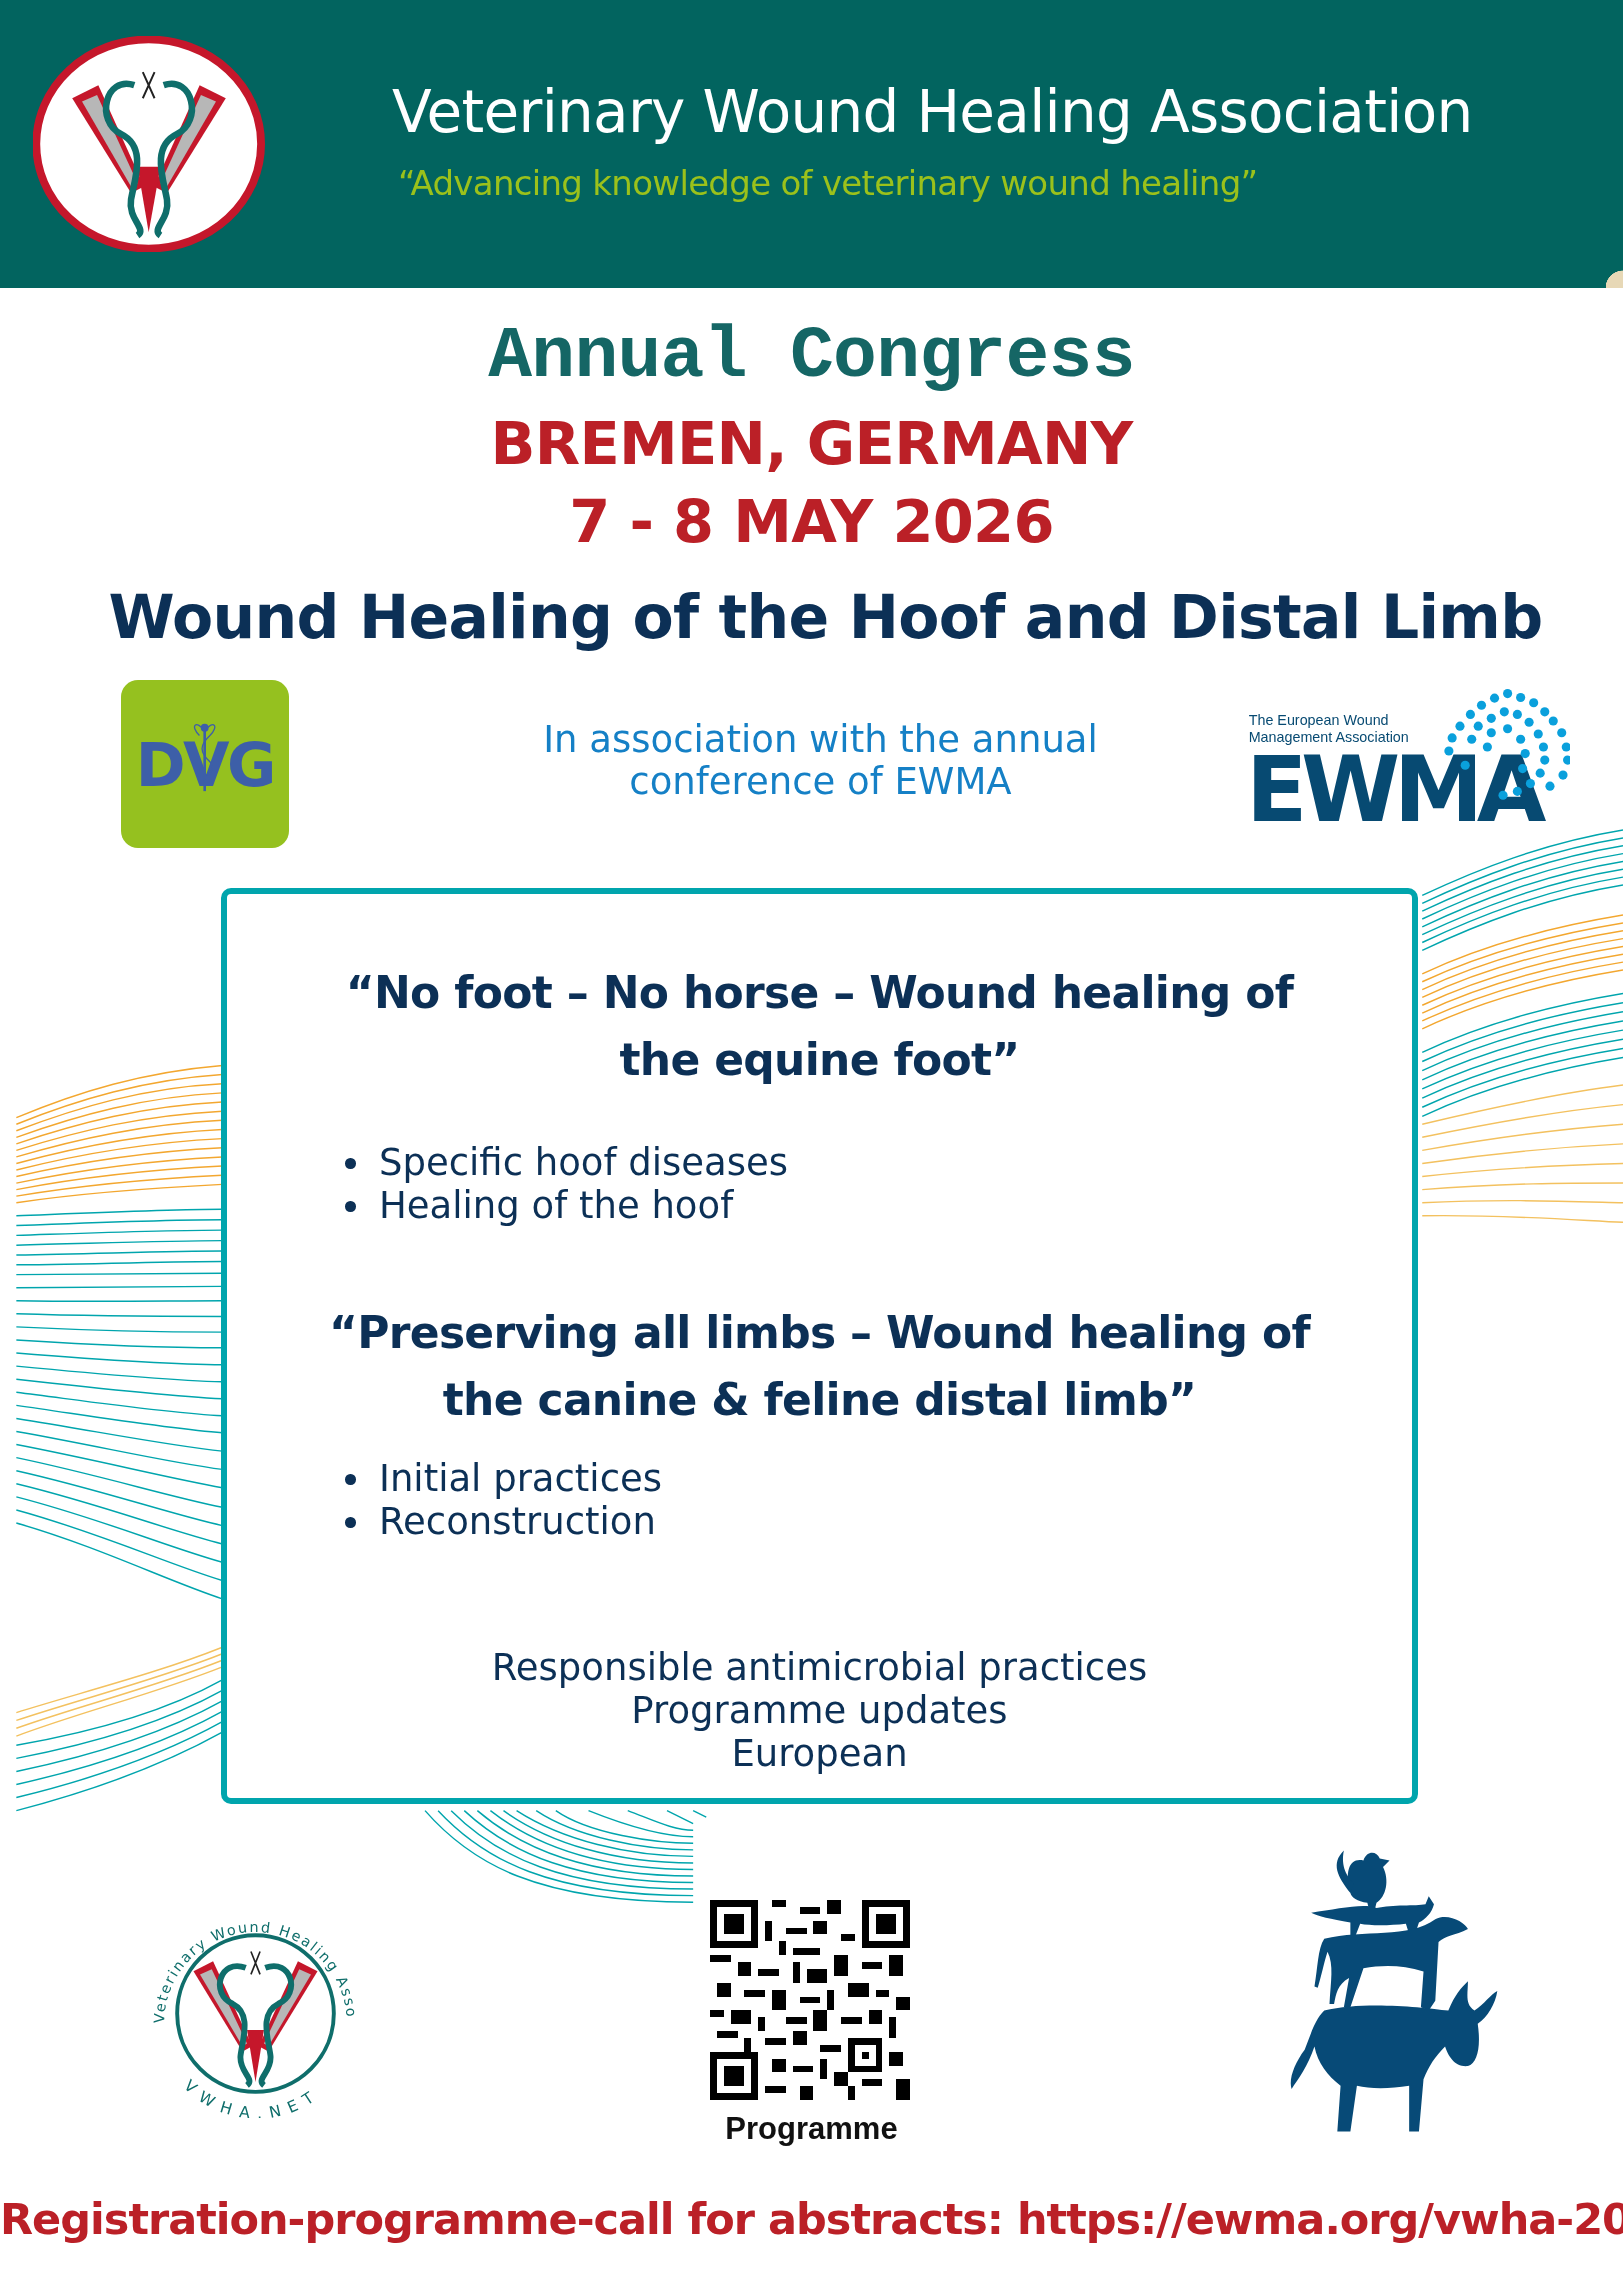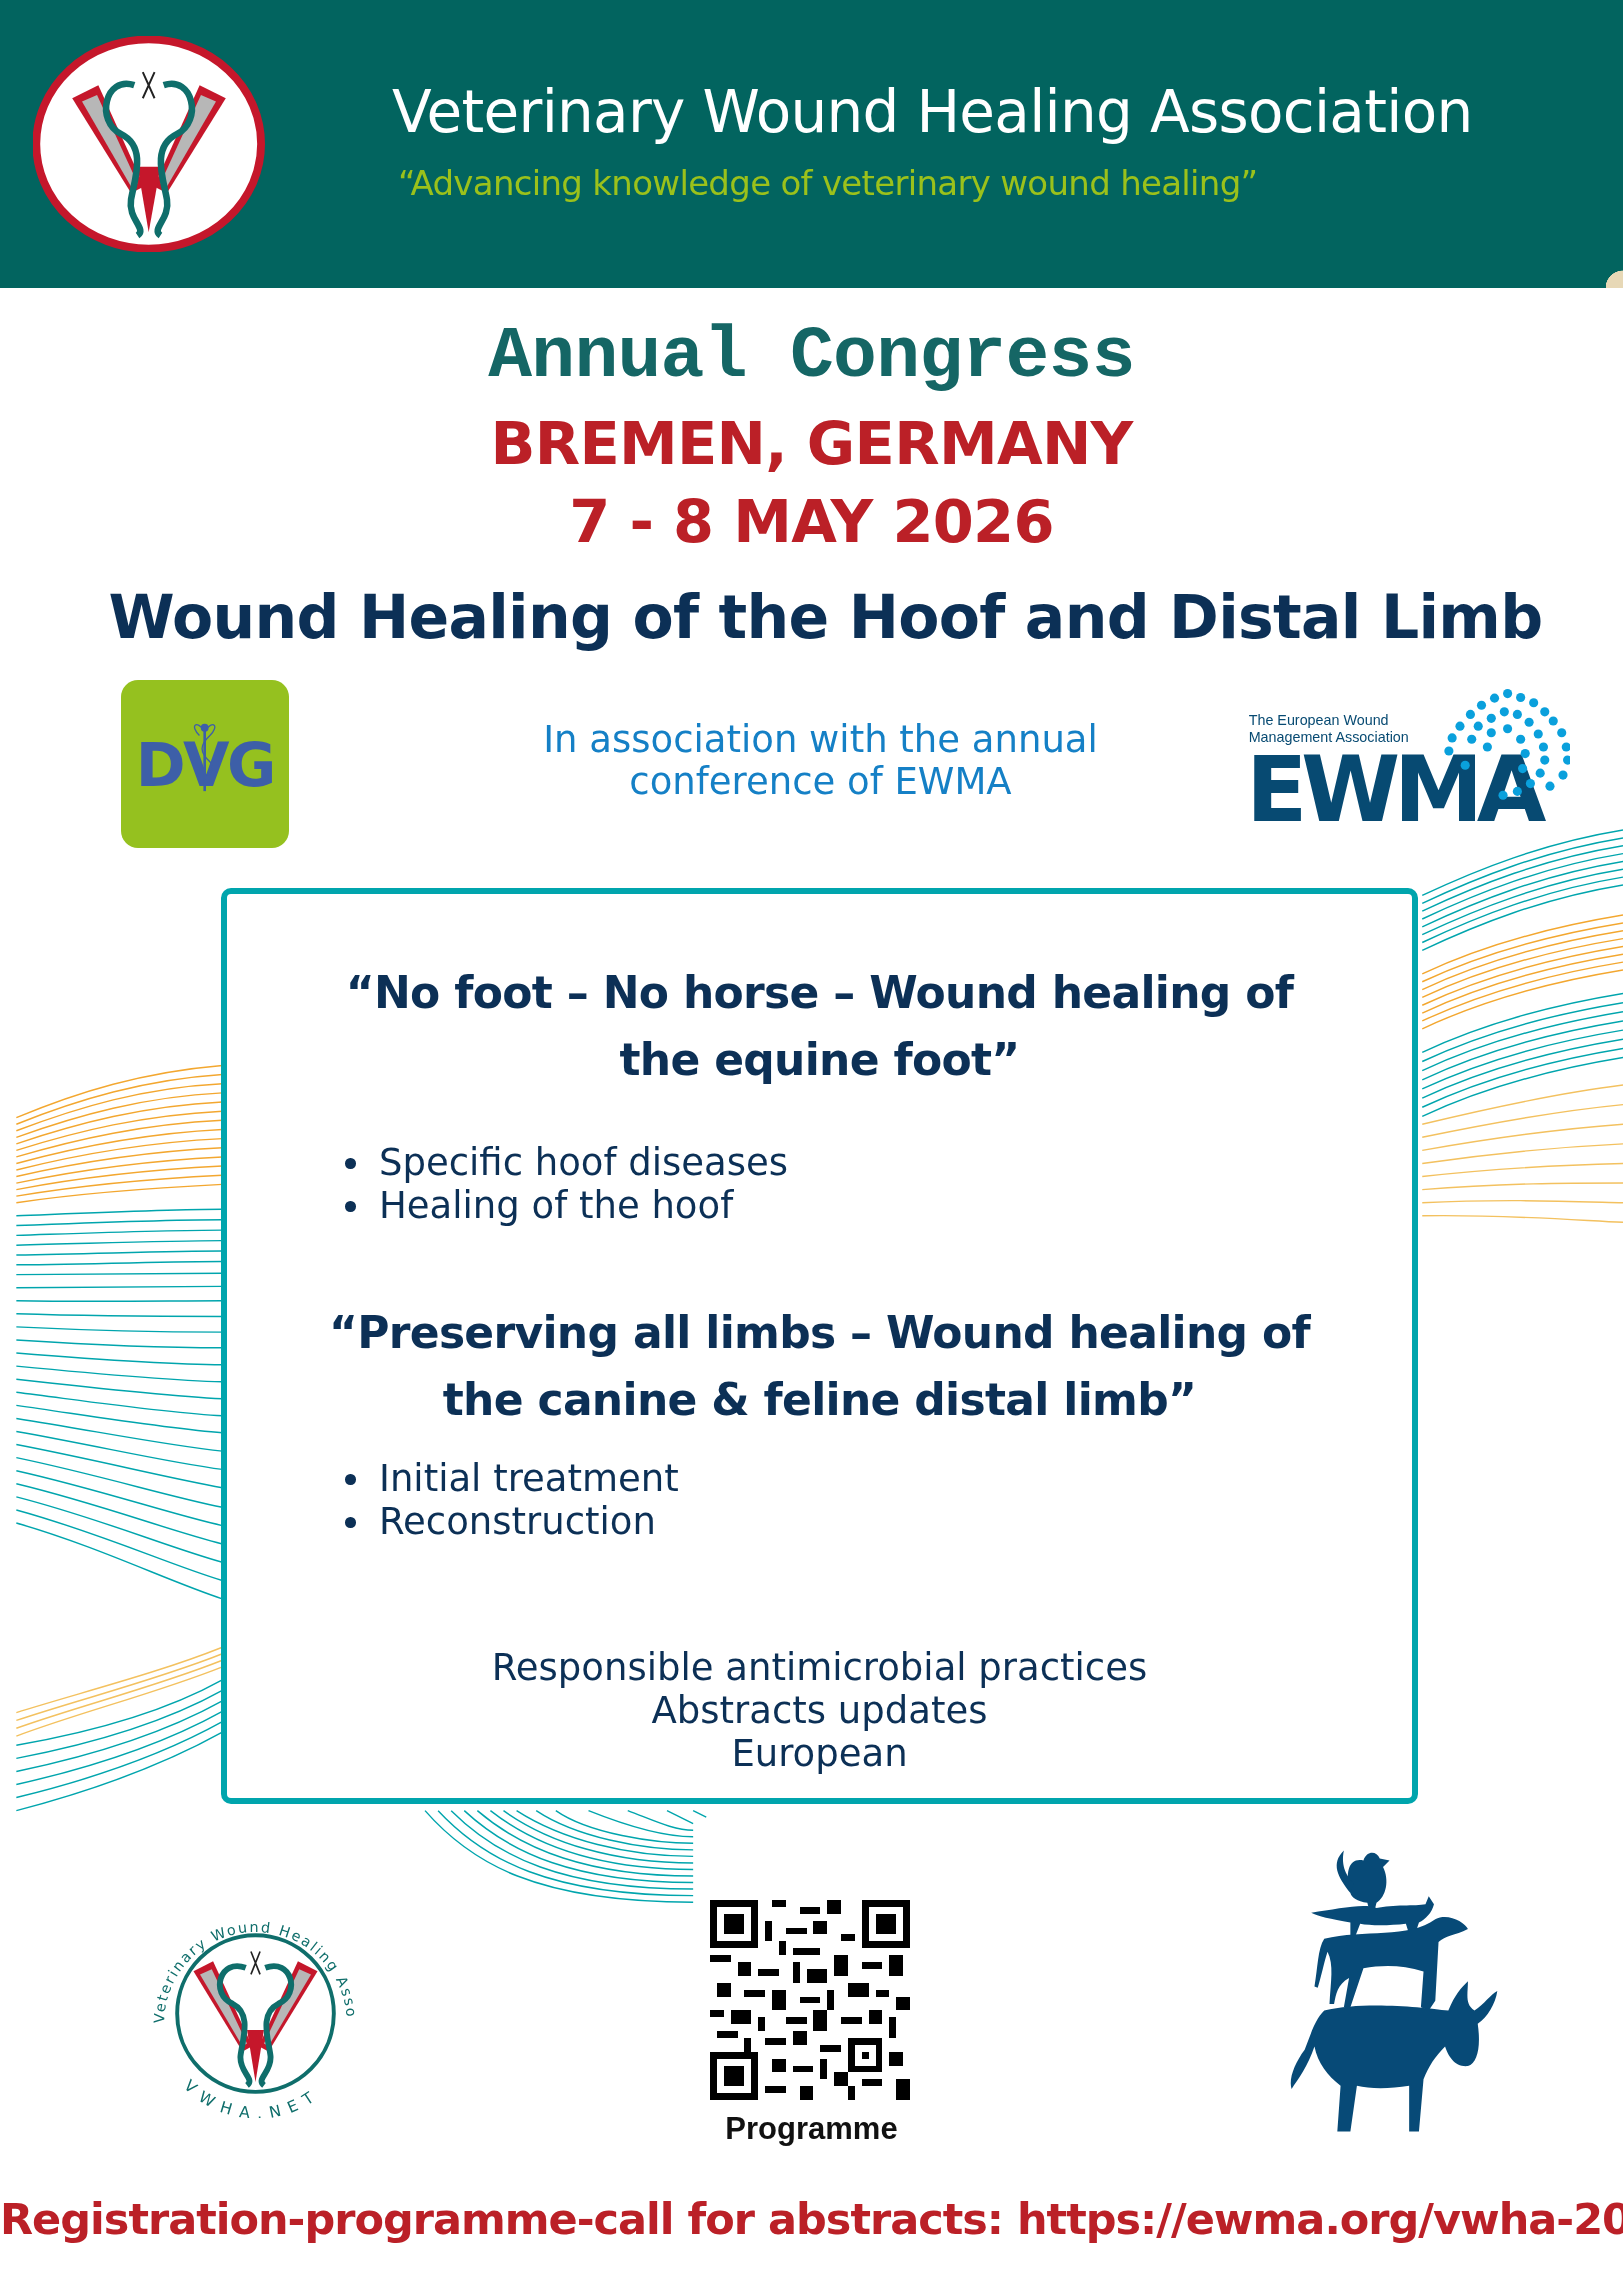--- a/index.html
+++ b/index.html
@@ -320,27 +320,27 @@
   <ul class="bullets" style="top:239px;">
     <li>Specific hoof diseases</li>
     <li>Healing of the hoof</li>
   </ul>
 
   <div class="topic-heading" style="top:405px;">
     <div>“Preserving all limbs – Wound healing of</div>
     <div>the canine &amp; feline distal limb”</div>
   </div>
   <ul class="bullets" style="top:555px;">
-    <li>Initial treatment</li>
+    <li>Initial practices</li>
     <li>Reconstruction</li>
   </ul>
 
   <div class="extras" style="top:752px;">
     <div>Responsible antimicrobial practices</div>
-    <div>Abstracts updates</div>
+    <div>Programme updates</div>
     <div>European</div>
   </div>
 </div>
 
 <svg class="abs badge-logo" viewBox="0 0 390 360">
   <defs>
     <path id="ringTop" d="M55 215 A140 140 0 1 1 335 215"></path>
     <path id="ringBottom" d="M95 300 A140 140 0 0 0 300 300"></path>
   </defs>
   <circle cx="195" cy="200" r="120" fill="#ffffff" stroke="#0f6e6b" stroke-width="6"></circle>

